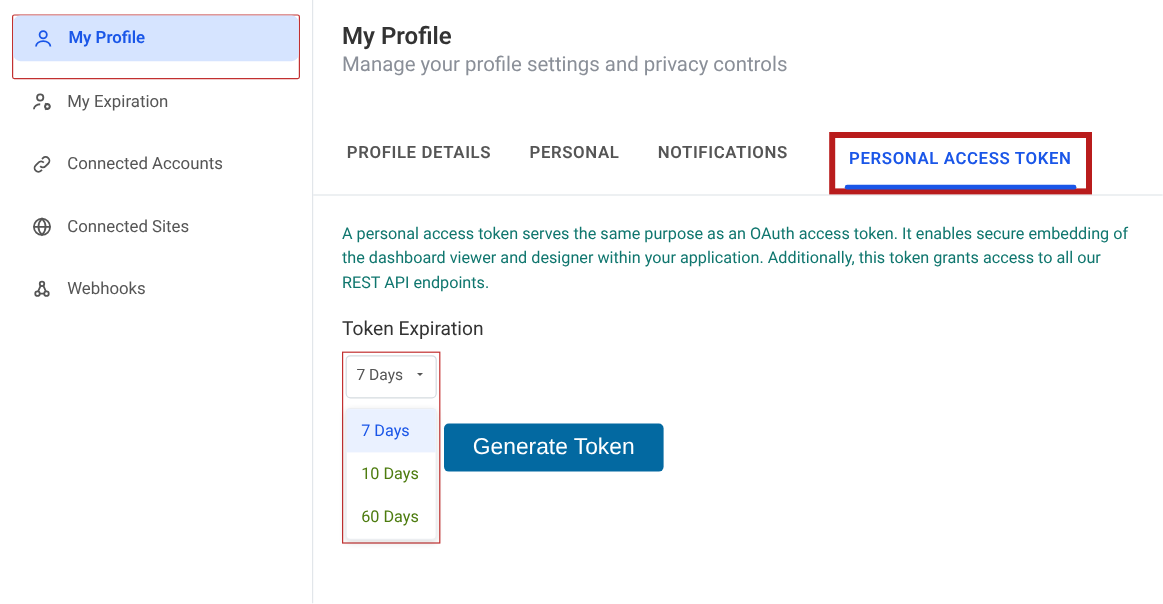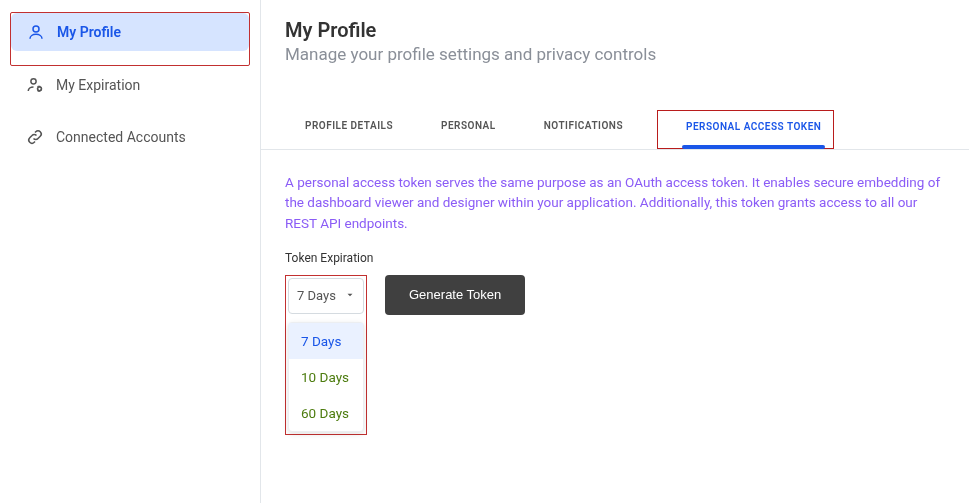--- a/index.html
+++ b/index.html
@@ -69,64 +69,63 @@
     }
     .tabs {
       display: flex;
       padding: 0 24px;
       margin-top: 38px;
       border-bottom: 1px solid #e2e6ea;
       gap: 24px;
     }
     .tab {
       padding: 10px 4px 16px 4px;
-      font-size: 10px;
+      font-size: 14px;
       letter-spacing: 0.5px;
       font-weight: 600;
       color: #555;
       cursor: pointer;
       position: relative;
-      margin-left: 16px;
     }
     .tab.active {
       color: #1a56e8;
     }
     .tab.active::after {
       content: "";
       position: absolute;
       left: 0; right: 0;
       bottom: -1px;
       height: 4px;
       background: #1a56e8;
       border-radius: 2px;
     }
     .tab-highlight {
-      border: 1px solid #b91c1c;
+      border: 5px solid #b91c1c;
       padding: 0 8px;
       margin-left: 6px;
     }
     .content {
       padding: 22px 24px;
     }
     .content p.desc {
       font-size: 13.5px;
-      color: #8b5cf6;
+      color: #0f766e;
       line-height: 1.5;
       margin-bottom: 18px;
     }
     .field-label {
-      font-size: 12px;
+      font-size: 16px;
       color: #333;
       margin-bottom: 10px;
       margin-top: 16px;
     }
     .control-row {
       display: flex;
-      align-items: flex-start;
-      gap: 18px;
+      align-items: center;
+      gap: 3px;
     }
     .dropdown-wrap {
       border: 1px solid #c23030;
       padding: 0;
       display: inline-block;
       width: 82px;
     }
     .select-box {
       border: 1px solid #d5dbe0;
       border-radius: 4px;
@@ -160,27 +159,27 @@
       padding: 10px 12px;
       font-size: 13.5px;
       color: #4d7c0f;
       cursor: pointer;
     }
     .dd-item.sel {
       background: #eaf1ff;
       color: #1a56e8;
     }
     .btn-primary {
-      background: #404040;
+      background: #0369a1;
       color: #fff;
       border: none;
       border-radius: 4px;
       height: 40px;
       padding: 0 24px;
-      font-size: 13px;
+      font-size: 19px;
       font-weight: 500;
       cursor: pointer;
     }
   </style>
 </head>
 <body>
 
 <nav class="sidebar">
   <div class="highlight-box-first">
     <div class="sidebar-item active">
@@ -205,20 +204,40 @@
     <span>My Expiration</span>
   </div>
   <div class="sidebar-item">
     <span class="icon">
       <svg viewBox="0 0 24 24" fill="none" stroke="currentColor" stroke-width="2">
           <path d="M10 14a4 4 0 006 0l3-3a4 4 0 00-6-6l-1 1"></path>
           <path d="M14 10a4 4 0 00-6 0l-3 3a4 4 0 006 6l1-1"></path>
         </svg>
     </span>
     <span>Connected Accounts</span>
+  </div>
+  <div class="sidebar-item">
+    <span class="icon">
+      <svg viewBox="0 0 24 24" fill="none" stroke="currentColor" stroke-width="2">
+          <circle cx="12" cy="12" r="9"></circle>
+          <path d="M3 12h18M12 3c2.5 2.5 4 6 4 9s-1.5 6.5-4 9c-2.5-2.5-4-6-4-9s1.5-6.5 4-9z"></path>
+        </svg>
+    </span>
+    <span>Connected Sites</span>
+  </div>
+  <div class="sidebar-item">
+    <span class="icon">
+      <svg viewBox="0 0 24 24" fill="none" stroke="currentColor" stroke-width="2">
+          <circle cx="7" cy="17" r="2.5"></circle>
+          <circle cx="17" cy="17" r="2.5"></circle>
+          <circle cx="12" cy="6" r="2.5"></circle>
+          <path d="M10.5 8l-3 7M13.5 8l3 7M9.5 17h5"></path>
+        </svg>
+    </span>
+    <span>Webhooks</span>
   </div>
 </nav>
 
 <main class="main">
   <div class="header">
     <h1>My Profile</h1>
     <p>Manage your profile settings and privacy controls</p>
   </div>
 
   <div class="tabs">

